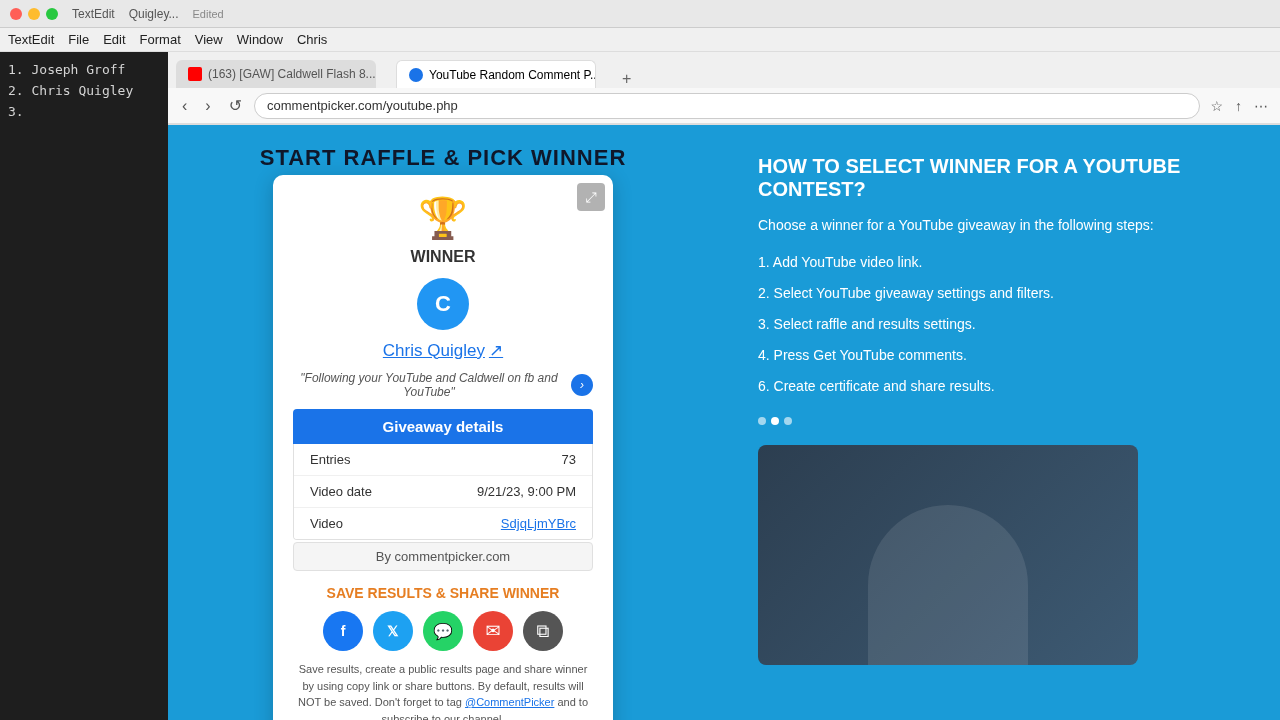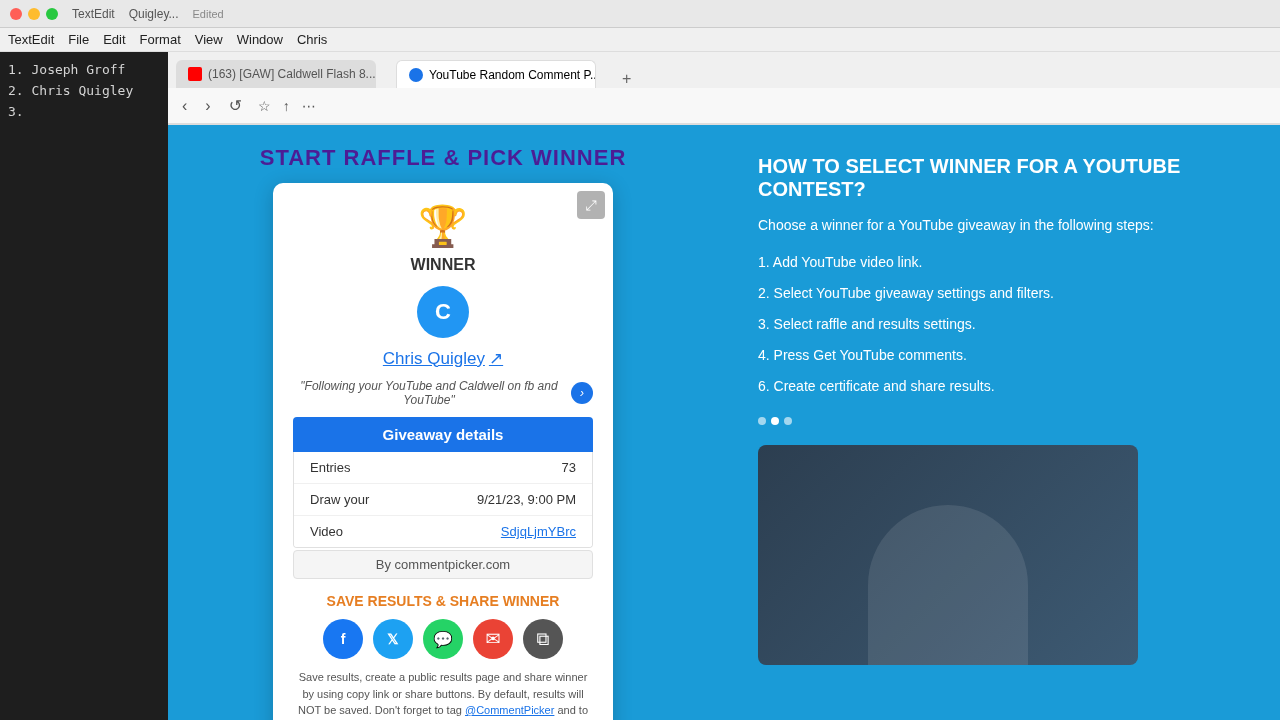--- a/index.html
+++ b/index.html
@@ -39,21 +39,21 @@
     .address-bar { flex: 1; height: 26px; border: 1px solid #ccc; border-radius: 13px; padding: 0 12px; font-size: 13px; background: #fff; display: flex; align-items: center; }
     .address-text { font-size: 13px; color: #333; }
     .toolbar-icons { display: flex; gap: 4px; align-items: center; }
     .toolbar-icon { font-size: 14px; color: #555; cursor: pointer; padding: 2px 4px; }
 
     
     .browser-content { display: flex; flex: 1; overflow: hidden; background: #1a9bd7; }
 
     
     .raffle-panel { width: 550px; background: #1a9bd7; display: flex; flex-direction: column; align-items: center; padding: 20px 40px; overflow-y: auto; flex-shrink: 0; }
-    .raffle-title { font-size: 22px; font-weight: 700; color: #4c1d95; margin-bottom: 12px; letter-spacing: 1px; }
+    .raffle-title { font-size: 22px; font-weight: 700; color: #0f172a; margin-bottom: 4px; letter-spacing: 1px; }
 
     .winner-card { background: #fff; border-radius: 10px; width: 100%; max-width: 340px; padding: 20px; text-align: center; box-shadow: 0 4px 20px rgba(0,0,0,0.2); }
     .trophy { font-size: 40px; margin-bottom: 6px; }
     .winner-label { font-size: 16px; font-weight: 700; color: #333; margin-bottom: 12px; }
     .winner-avatar { width: 52px; height: 52px; border-radius: 50%; background: #2196f3; color: #fff; font-size: 22px; font-weight: 700; display: flex; align-items: center; justify-content: center; margin: 0 auto 10px; }
     .winner-name-link { color: #1a73e8; font-size: 17px; text-decoration: underline; cursor: pointer; display: flex; align-items: center; justify-content: center; gap: 4px; }
     .winner-comment { font-size: 12px; color: #555; margin: 10px 0; font-style: italic; display: flex; align-items: center; justify-content: center; gap: 6px; }
     .comment-arrow { width: 22px; height: 22px; border-radius: 50%; background: #1a73e8; color: #fff; font-size: 12px; display: flex; align-items: center; justify-content: center; cursor: pointer; flex-shrink: 0; }
 
     .giveaway-details-header { background: #1a73e8; color: #fff; font-size: 15px; font-weight: 600; padding: 9px 16px; text-align: center; border-radius: 4px 4px 0 0; margin-top: 4px; }
@@ -135,20 +135,25 @@
           <span>YouTube Random Comment P...</span>
 
         </div>
         <button class="tab-add">+</button>
       </div>
 
       <div class="nav-bar">
         <button class="nav-btn">‹</button>
         <button class="nav-btn">›</button>
         <button class="nav-btn">↺</button>
+        <div class="address-bar">
+          <span class="address-text">
+            <span>commentpicker.com/youtube.php</span>
+          </span>
+        </div>
         <div class="toolbar-icons">
           <span class="toolbar-icon">☆</span>
           <span class="toolbar-icon">↑</span>
           <span class="toolbar-icon">⋯</span>
         </div>
       </div>
     </div>
 
     <div class="browser-content">
 
@@ -169,21 +174,21 @@
             <div class="comment-arrow">›</div>
           </div>
 
           <div class="giveaway-details-header">Giveaway details</div>
           <div class="giveaway-table">
             <div class="giveaway-row">
               <span class="label">Entries</span>
               <span class="value">73</span>
             </div>
             <div class="giveaway-row">
-              <span class="label">Draw your</span>
+              <span class="label">Video date</span>
               <span class="value">9/21/23, 9:00 PM</span>
             </div>
             <div class="giveaway-row">
               <span class="label">Video</span>
               <span class="value link">SdjqLjmYBrc</span>
             </div>
           </div>
           <div class="by-commentpicker">By commentpicker.com</div>
 
           <div class="save-share-title">SAVE RESULTS &amp; SHARE WINNER</div>

